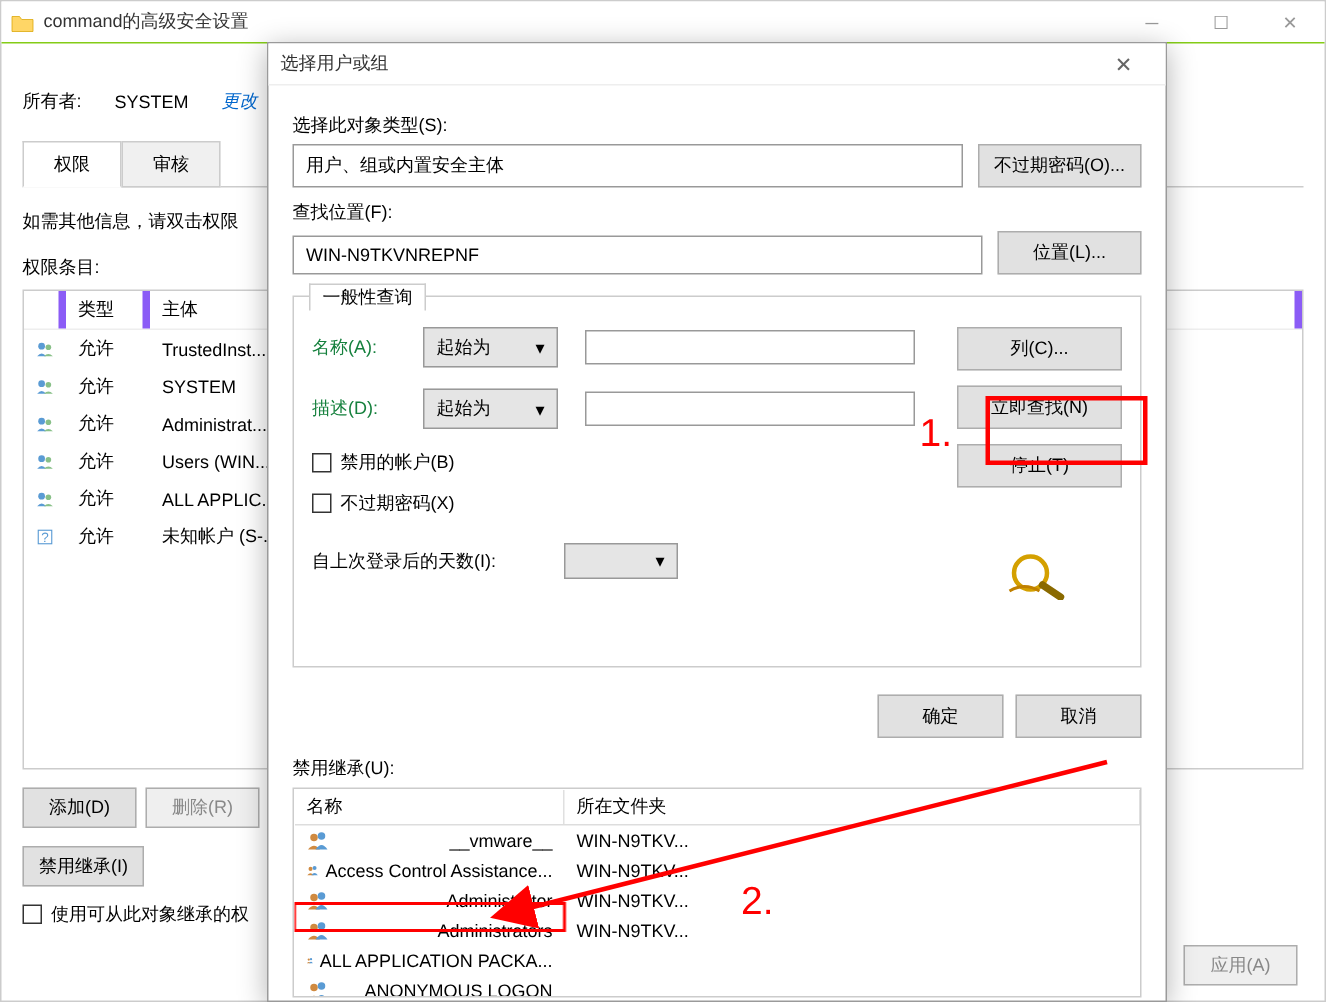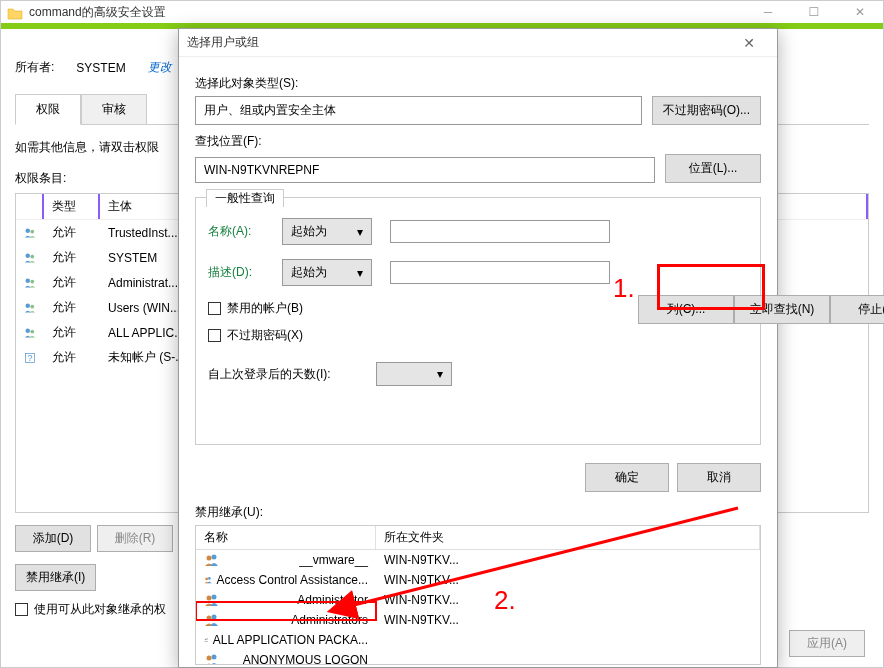--- a/index.html
+++ b/index.html
@@ -1,19 +1,19 @@
 <!DOCTYPE html>
 <html><head>
   <meta charset="utf-8">
   <style>
     * { box-sizing: border-box; margin: 0; padding: 0; font-family: "Microsoft YaHei", "Segoe UI", Tahoma, sans-serif; font-size: 12px; }
     body { background: #fff; width: 884px; height: 668px; overflow: hidden; position: relative; }
     
     .outer-window { width: 884px; height: 668px; border: 1px solid #ccc; position: relative; }
-    .outer-titlebar { height: 28px; display: flex; align-items: center; border-bottom: 6px solid #84cc16; padding-left: 6px; background: #fff; }
+    .outer-titlebar { height: 28px; display: flex; align-items: center; border-bottom: 1px solid #84cc16; padding-left: 6px; background: #fff; }
     .folder-icon { width: 16px; height: 13px; margin-right: 6px; position: relative; }
     .folder-icon svg { width: 16px; height: 16px; }
     .outer-title { color: #333; }
     .win-controls { margin-left: auto; display: flex; }
     .win-ctrl { width: 46px; height: 28px; display: flex; align-items: center; justify-content: center; color: #999; }
     
     .outer-body { padding: 10px 14px; height: calc(100% - 28px); position: relative; }
     
     .owner-row { margin: 20px 0 18px 0; display: flex; align-items: center; gap: 22px; }
     .owner-label { color: #000; }
@@ -23,21 +23,21 @@
     .tabs { display: flex; border-bottom: 1px solid #ccc; margin-bottom: 14px; }
     .tab { padding: 6px 20px; border: 1px solid #ccc; border-bottom: none; margin-right: 0; margin-bottom: -1px; background: #fff; position: relative; }
     .tab.active { border-bottom: 1px solid #fff; }
     .tab.inactive { background: #f0f0f0; border-bottom: 1px solid #ccc; }
     
     .hint-text { margin-bottom: 14px; color: #000; }
     .entries-label { margin-bottom: 6px; color: #000; }
     
     .perm-table { border: 1px solid #ccc; width: 100%; height: 320px; background: #fff; overflow: hidden; }
     .perm-header { display: flex; background: #fff; border-bottom: 1px solid #eee; }
-    .perm-header > div { padding: 4px 8px; border-right: 2px solid #8b5cf6; }
+    .perm-header > div { padding: 4px 8px; border-right: 5px solid #8b5cf6; }
     .ph-icon { width: 28px; }
     .ph-type { width: 56px; }
     .ph-principal { flex: 1; }
     .perm-row { display: flex; padding: 2px 0; align-items: center; }
     .perm-row > div { padding: 2px 8px; }
     .pr-icon { width: 28px; display:flex; align-items:center; justify-content:center; }
     .pr-type { width: 56px; }
     .pr-principal { flex: 1; white-space: nowrap; overflow: hidden; }
     .user-icon { width: 16px; height: 16px; }
     
@@ -58,21 +58,21 @@
     
     .field-label { margin-top: 8px; margin-bottom: 4px; color: #000; }
     .input-row { display: flex; gap: 10px; align-items: flex-end; }
     .readonly-box { flex: 1; border: 1px solid #999; padding: 5px 8px; background: #fff; color: #000; }
     .side-btn { border: 1px solid #adadad; background: #e1e1e1; padding: 5px 10px; min-width: 96px; text-align: center; }
     
     .query-box { border: 1px solid #ccc; padding: 12px; margin-top: 14px; position: relative; height: 248px; }
     .query-tab { position: absolute; top: -9px; left: 10px; background: #fff; padding: 0 8px; border: 1px solid #ccc; border-bottom: none; height: 18px; line-height: 16px; }
     .query-grid { display: flex; gap: 12px; margin-top: 8px; }
     .query-left { flex: 1; }
-    .query-right { width: 110px; display: flex; flex-direction: row; align-items: center; }
+    .query-right { width: 110px; display: flex; flex-direction: column; gap: 10px; align-items: center; }
     .form-row { display: flex; align-items: center; margin-bottom: 14px; gap: 18px; }
     .form-row-label { width: 56px; color: #15803d; }
     .dropdown { border: 1px solid #999; background: #e5e5e5; padding: 4px 8px; width: 90px; display: flex; align-items: center; justify-content: space-between; }
     .text-input { border: 1px solid #999; padding: 4px 6px; width: 220px; height: 23px; background: #fff; }
     .checkbox-row { display: flex; align-items: center; gap: 6px; margin-bottom: 10px; margin-left: 0; }
     .search-icon-img { width: 48px; height: 36px; margin-top: auto; }
     .highlight-1 { position: absolute; left: 657px; top: 264px; width: 108px; height: 46px; border: 3px solid #ff0000; z-index: 50; pointer-events: none; }
     .anno-1 { position: absolute; left: 613px; top: 273px; color: #ff0000; font-size: 26px; font-weight: 400; z-index: 50; }
     .anno-2 { position: absolute; left: 494px; top: 585px; color: #ff0000; font-size: 26px; z-index: 50; }
     .arrow-svg { position: absolute; left: 178px; top: 478px; width: 600px; height: 180px; z-index: 48; pointer-events: none; }

